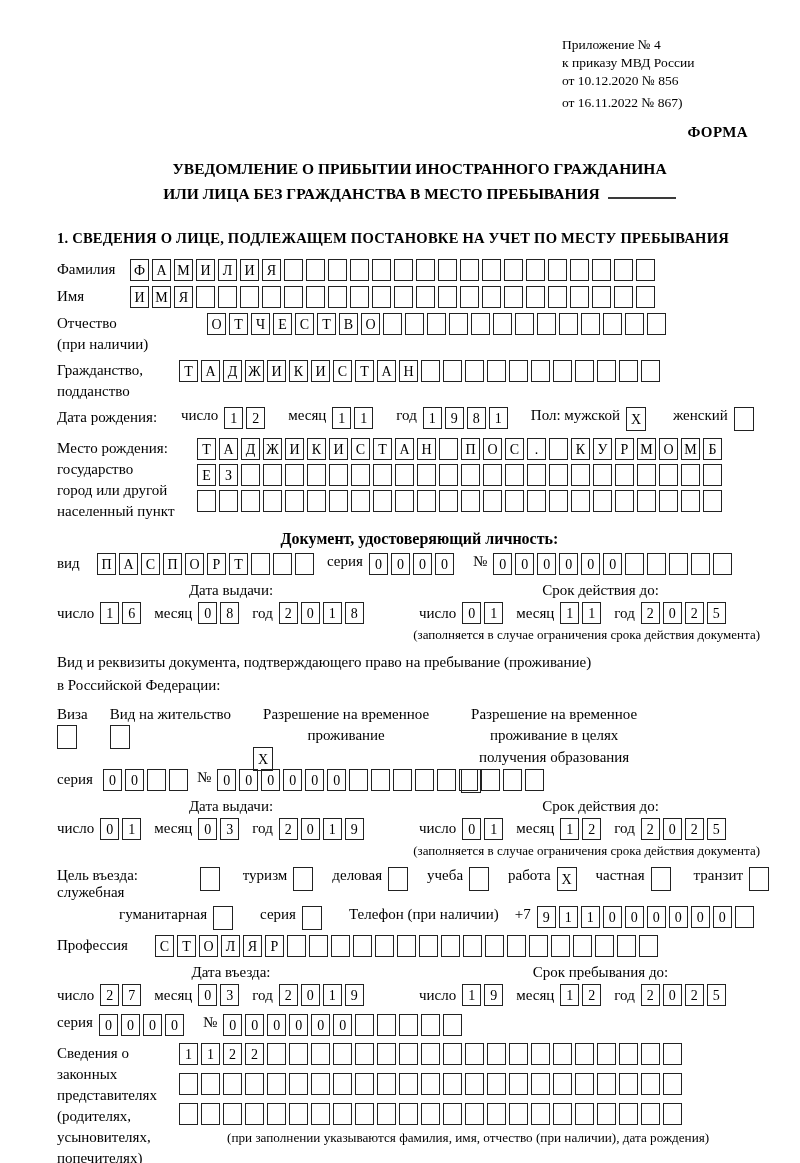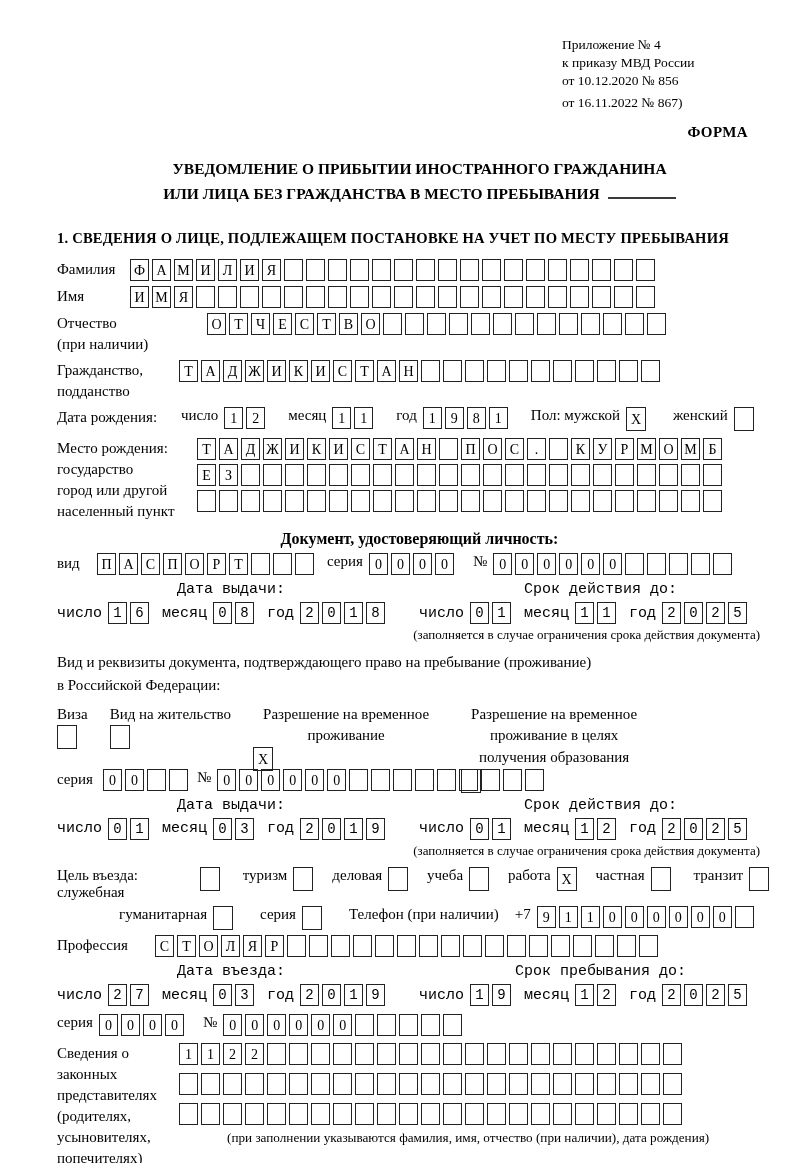--- a/index.html
+++ b/index.html
@@ -43,21 +43,21 @@
   .cbx .cell { width: 20px; height: 24px; line-height: 23px; }
   .cellstack .cells { display: flex; margin-bottom: 4px; }
 
   .ml6 { margin-left: 6px; } .ml10 { margin-left: 10px; } .ml14 { margin-left: 14px; }
 
   
   .doc-head { text-align: center; font-weight: bold; margin-top: 8px; font-size: 16px; }
 
   
   .dblock { display: flex; margin-top: 6px; }
-  .dcol { width: 48%; font-family: Liberation Mono, monospace; }
+  .dcol { width: 48%; }
   .dcol.right { width: 52%; padding-left: 14px; }
   .dhead { text-align: center; line-height: 1.2; margin-bottom: 3px; }
   .dfields { display: flex; align-items: center; }
   .dlbl { margin-right: 6px; }
   .dlbl + .cells { margin-right: 10px; }
   .note-right { text-align: right; padding-right: 22px; font-size: 13px; margin-top: 3px; line-height: 1.2; }
 
   
   .res-intro { margin-top: 8px; line-height: 1.55; }
   .perm-row { display: flex; align-items: flex-start; margin-top: 6px; }

